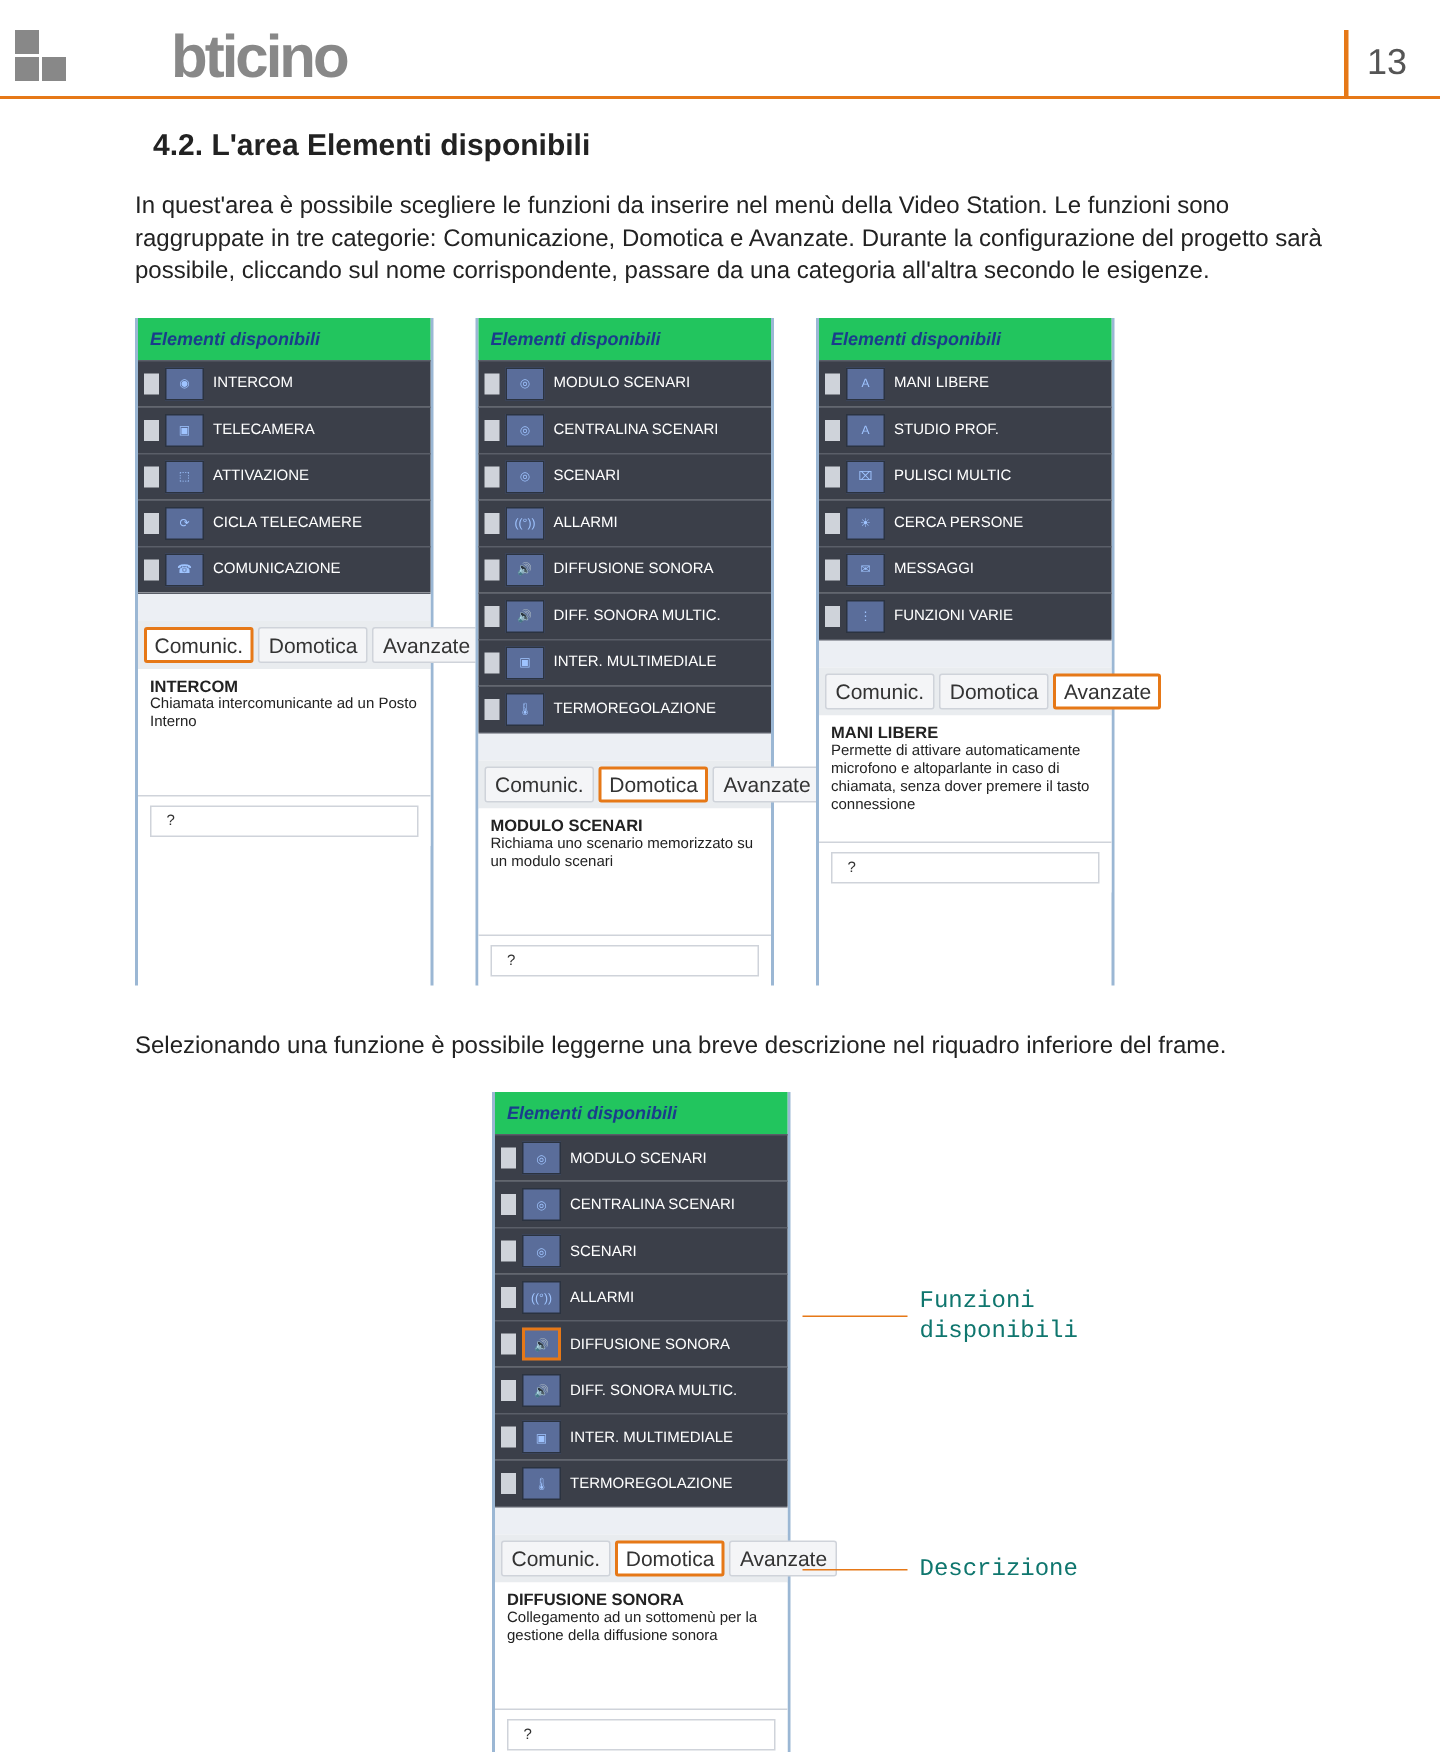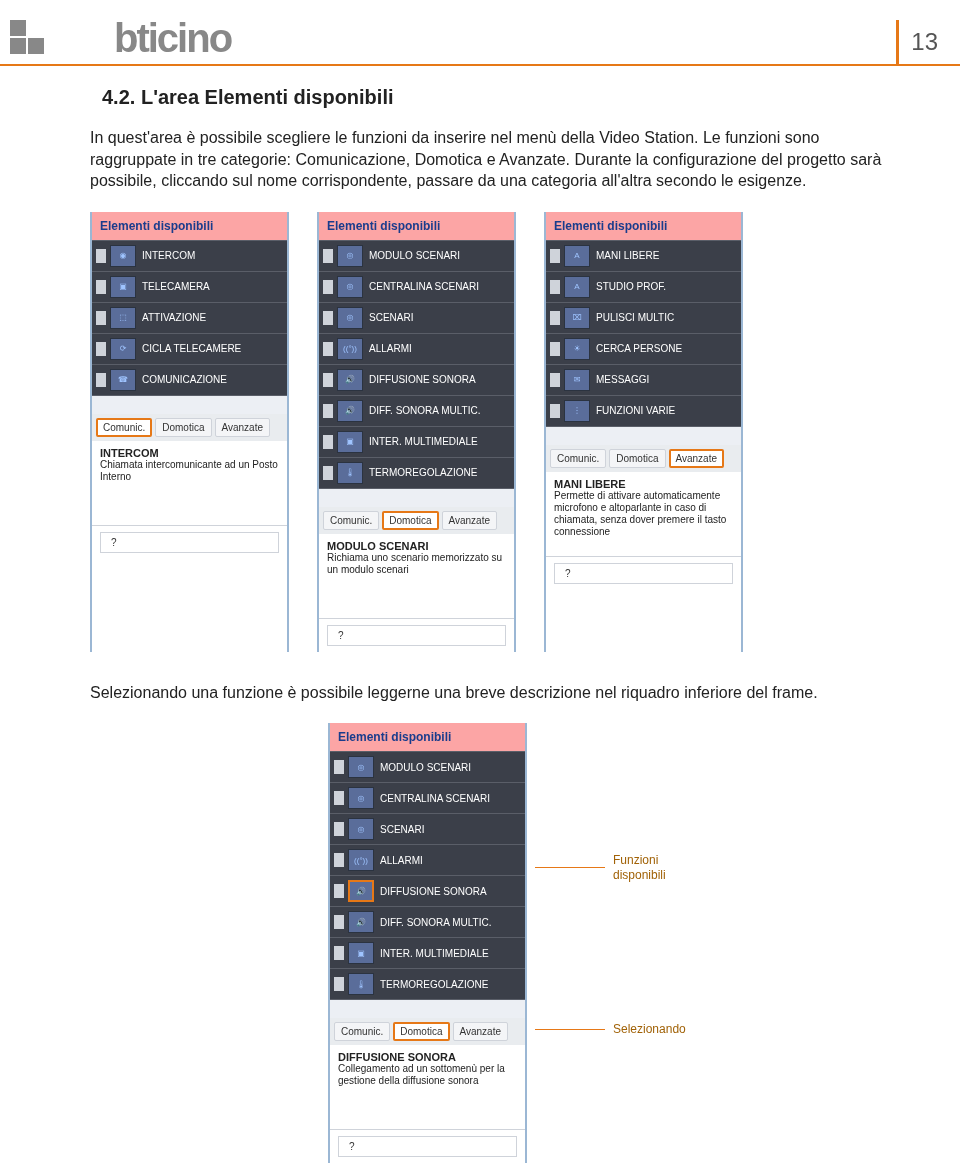--- a/index.html
+++ b/index.html
@@ -69,21 +69,22 @@
     background: #fff;
     border-left: 2px solid #9bb7d4;
     border-right: 2px solid #9bb7d4;
     font-size: 10px;
   }
   .panel-header {
     color: #1a3c8c;
     font-weight: 700;
     font-size: 12px;
     padding: 7px 8px;
-    background: #fca5a5;
+    background: #22c55e;
+    font-style: italic;
   }
   .item {
     display: flex;
     align-items: center;
     background: #3b3f49;
     color: #fff;
     padding: 4px 4px;
     border-top: 1px solid #5a5e68;
     height: 22px;
   }
@@ -106,21 +107,21 @@
   }
   .item .icon.sel { outline:2px solid #e67817; outline-offset:-2px; }
   .item.blank { background:#eceff4; height:10px; }
   .tab-row {
     display: flex;
     background: #e9ecef;
     padding: 4px;
     gap: 3px;
   }
   .tab {
-    font-size: 10px;
+    font-size: 14px;
     padding: 3px 6px;
     background: #f4f5f7;
     border: 1px solid #cfd3da;
     border-radius: 2px;
     color: #333;
   }
   .tab.active {
     background: #fff;
     border: 2px solid #e67817;
     padding: 2px 5px;
@@ -159,23 +160,24 @@
     gap: 8px;
     margin-top: 20px;
   }
   .callout-line {
     width: 70px;
     height: 0;
     border-top: 1px solid #e67817;
     align-self: center;
   }
   .callout-label {
-    font-size: 12px;
-    color: #a16207;
+    font-size: 16px;
+    color: #0f766e;
     line-height: 1.2;
+    font-family: Liberation Mono, monospace;
   }
   .callouts-stack { display:flex; flex-direction:column; }
   .callout-group { display:flex; align-items:center; gap:8px; }
   .spacer { height: 40px; }
 </style>
 </head>
 <body>
 
 <div class="page-number">13</div>
 
@@ -419,20 +421,20 @@
 
   <div class="callouts-stack">
     <div style="height:130px"></div>
     <div class="callout-group">
       <div class="callout-line"></div>
       <div class="callout-label" style="width:90px">Funzioni disponibili</div>
     </div>
     <div style="height:140px"></div>
     <div class="callout-group">
       <div class="callout-line"></div>
-      <div class="callout-label">Selezionando</div>
+      <div class="callout-label">Descrizione</div>
     </div>
   </div>
 </div>
 
 <div class="spacer"></div>
 
 </div>
 
 </body></html>

